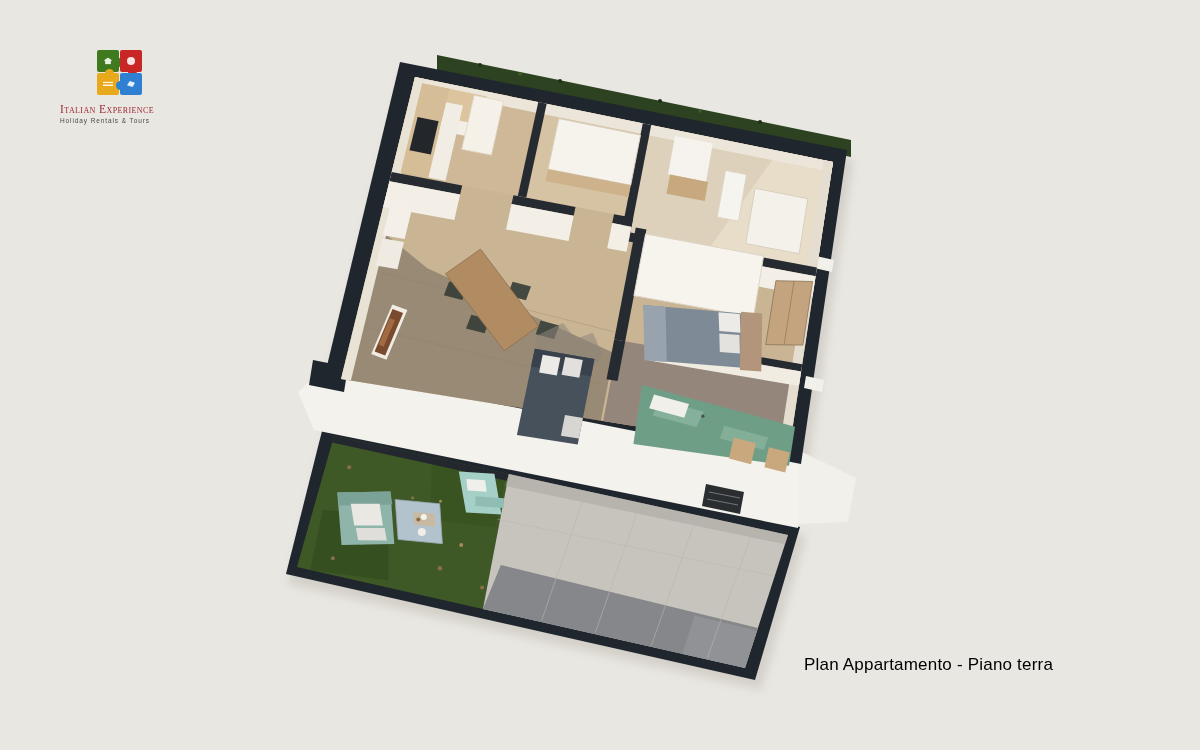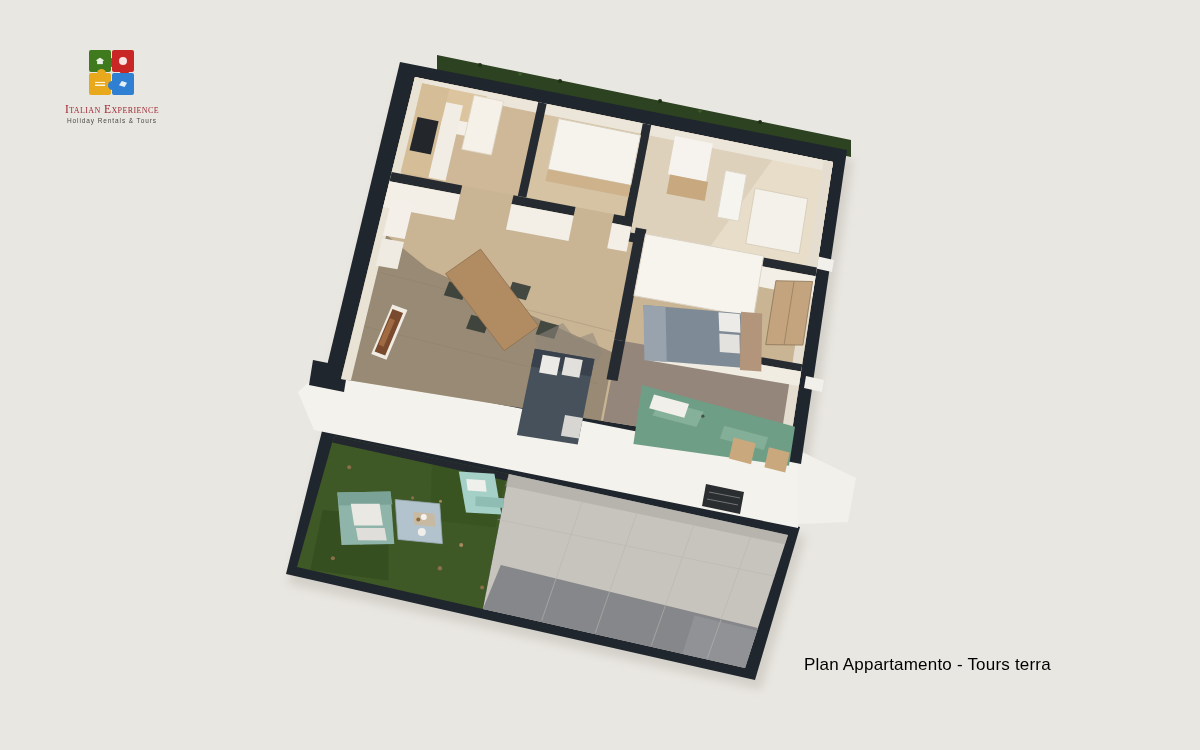--- a/index.html
+++ b/index.html
@@ -1,19 +1,19 @@
 <!DOCTYPE html>
 <html><head>
 <meta charset="utf-8">
 <style>
   html,body{margin:0;padding:0;}
   .stage{position:relative;width:1200px;height:750px;overflow:hidden;font-family:"Liberation Sans",sans-serif;}
   svg{position:absolute;left:0;top:0;}
   
-  .logo{position:absolute;left:52px;top:50px;width:120px;text-align:center;}
+  .logo{position:absolute;left:60px;top:50px;width:120px;text-align:left;}
   .pieces{width:46px;height:46px;margin:0 auto;display:grid;grid-template-columns:22px 22px;grid-template-rows:22px 22px;gap:1px;}
   .piece{position:relative;border-radius:2px;}
   .piece::before{content:"";position:absolute;width:9px;height:9px;border-radius:50%;background:inherit;}
   .piece:nth-child(1)::before{right:-4px;top:36%;}
   .piece:nth-child(2)::before{bottom:-4px;left:36%;}
   .piece:nth-child(3)::before{top:-4px;left:36%;}
   .piece:nth-child(4)::before{left:-4px;top:36%;}
   .piece::after{content:"";position:absolute;left:50%;top:50%;transform:translate(-50%,-50%);background:rgba(255,255,255,.88);}
   .piece:nth-child(1)::after{width:9px;height:7px;clip-path:polygon(50% 0,100% 45%,82% 45%,82% 100%,18% 100%,18% 45%,0 45%);}
   .piece:nth-child(2)::after{width:8px;height:8px;border-radius:50%;}
@@ -178,14 +178,14 @@
     <div class="pieces">
       <span class="piece" style="background: rgb(63, 122, 31);"></span>
       <span class="piece" style="background: rgb(201, 38, 38);"></span>
       <span class="piece" style="background: rgb(233, 169, 28);"></span>
       <span class="piece" style="background: rgb(47, 127, 210);"></span>
     </div>
     <div class="logo-title" style="color: rgb(158, 39, 51);">Italian Experience</div>
     <div class="logo-tagline" style="color: rgb(74, 74, 68);">Holiday Rentals &amp; Tours</div>
   </div>
 
-  <div class="caption">Plan Appartamento - Tours terra</div>
+  <div class="caption">Plan Appartamento - Piano terra</div>
 </div>
 
 </body></html>

